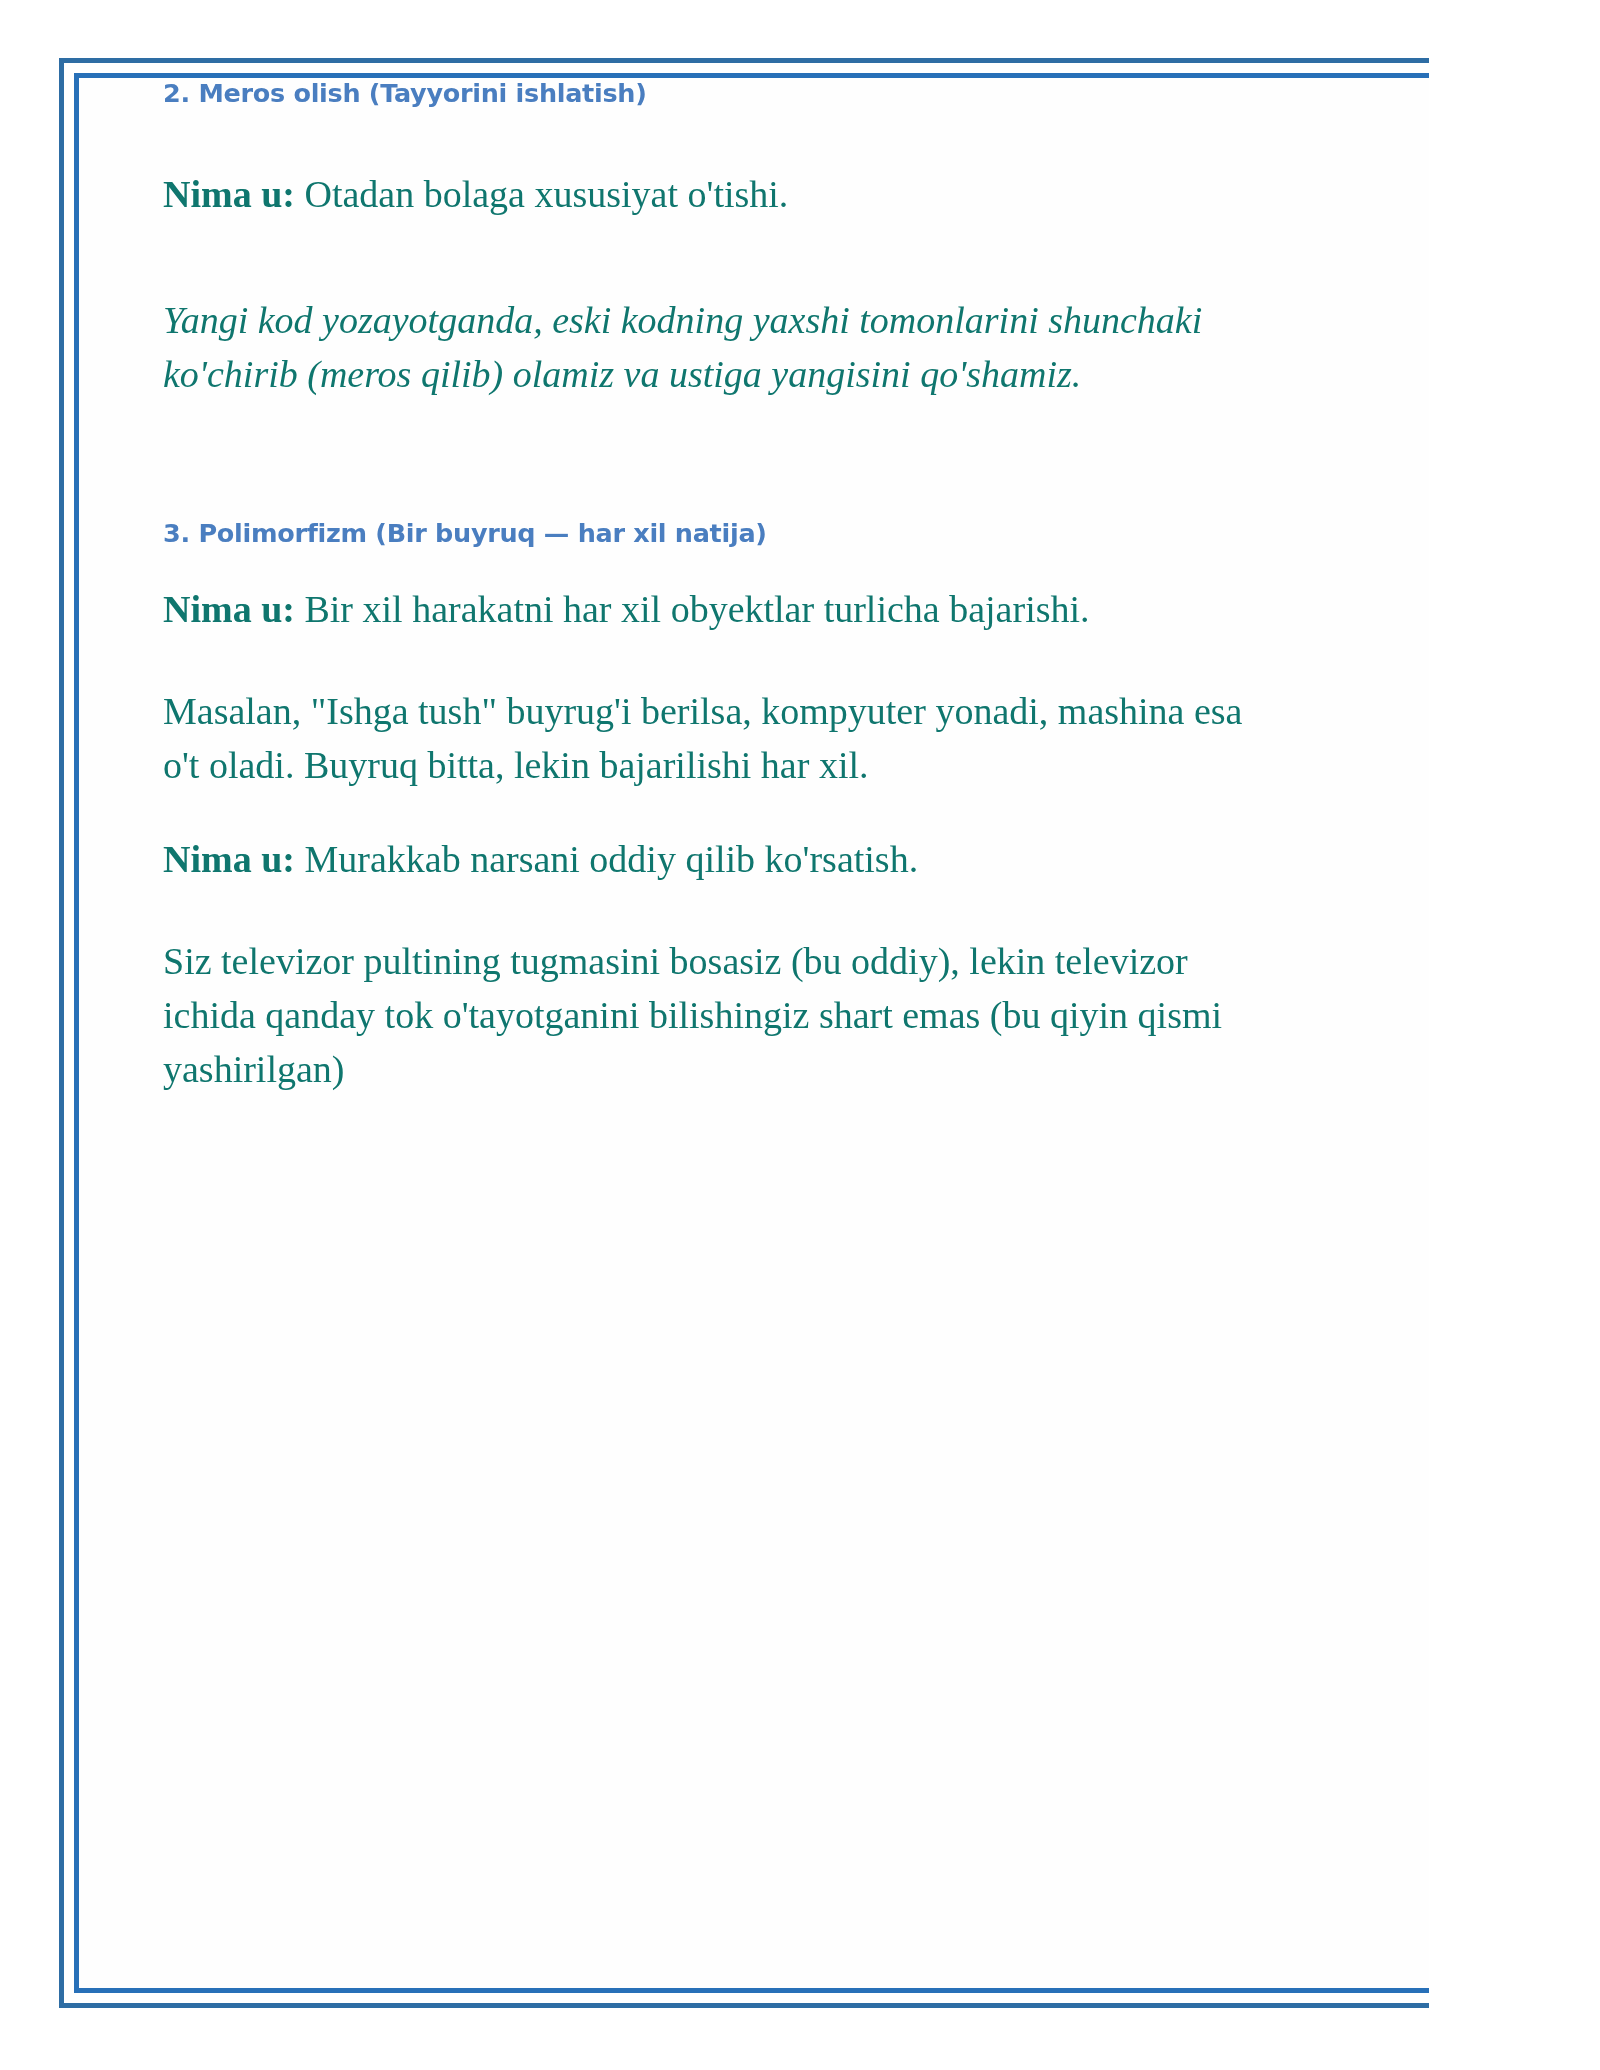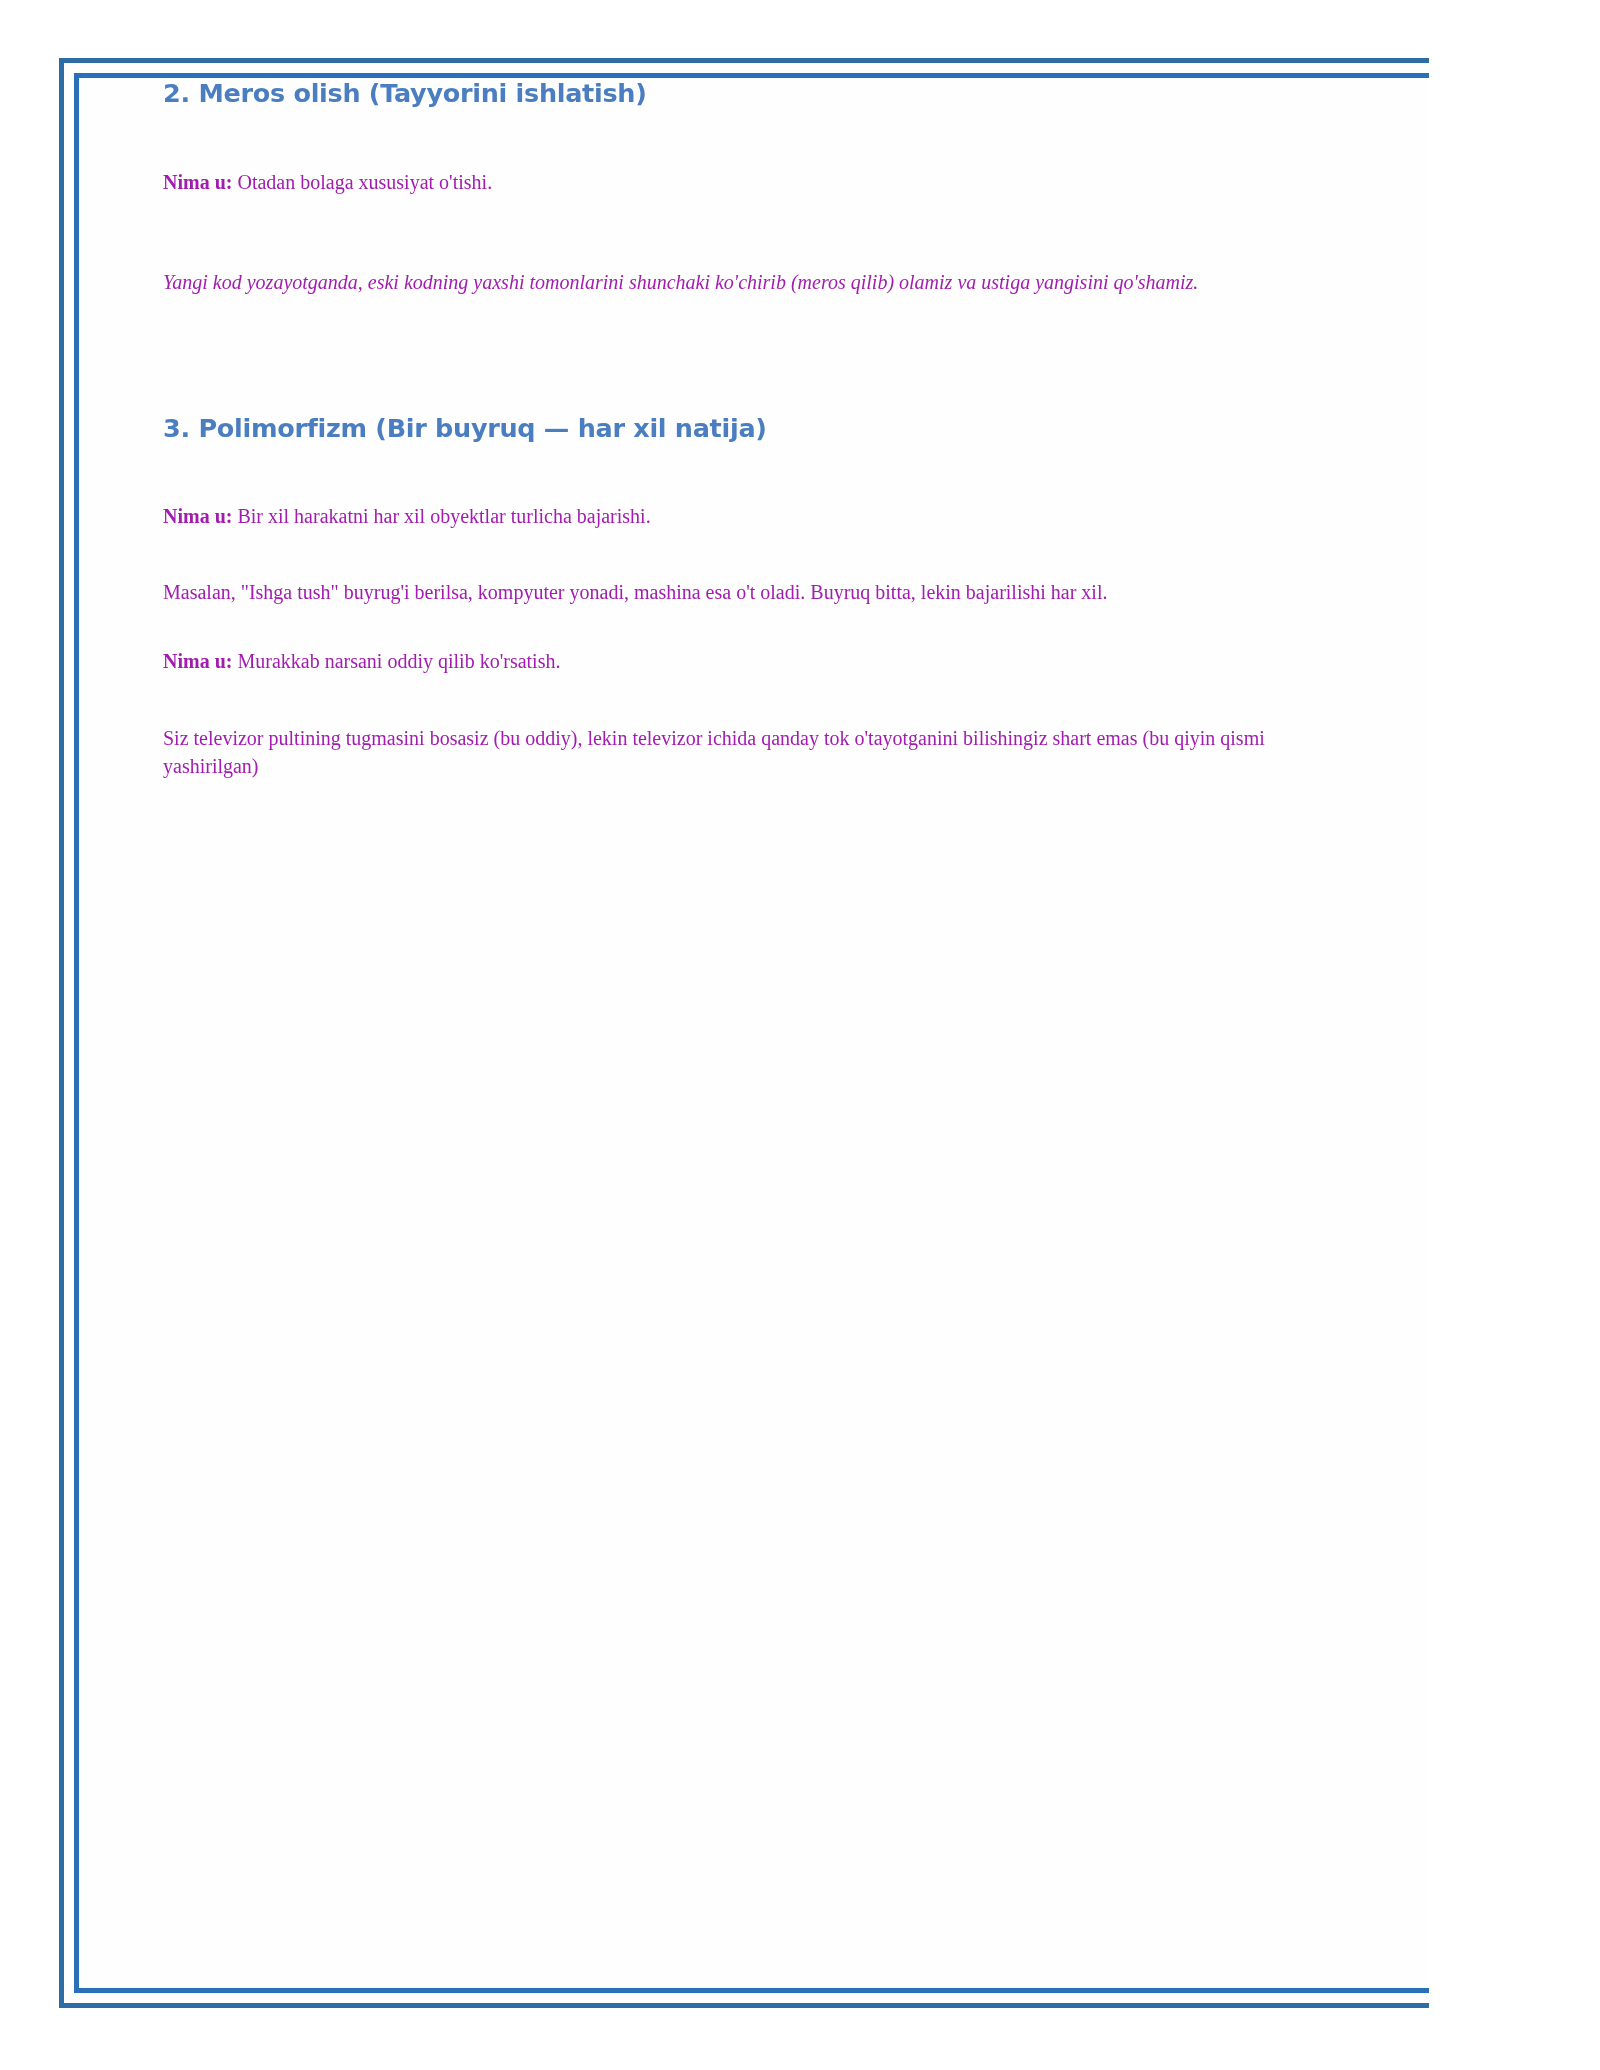--- a/index.html
+++ b/index.html
@@ -63,37 +63,37 @@
     letter-spacing: -0.3px;
     color: #4a7ec0;
     line-height: 1.25;
     margin: 0;
     white-space: nowrap;
   }
 
   
   .para {
     font-family: "Liberation Serif", "DejaVu Serif", serif;
-    font-size: 20px;
-    color: #a21caf;
+    font-size: 38px;
+    color: #0f766e;
     line-height: 1.42;
     margin: 0;
   }
   .para b,
   .lead {
     font-weight: bold;
   }
 
   
   .block-2-heading { margin-top: 0; }
   .block-2-def     { margin-top: 58px; }
   .block-2-body    { margin-top: 72px; font-style: italic; }
 
   .block-3-heading { margin-top: 116px; }
-  .block-3-def     { margin-top: 57px; }
+  .block-3-def     { margin-top: 33px; }
   .block-3-body    { margin-top: 48px; }
 
   .block-4-heading { margin-top: 120px; }
   .block-4-def     { margin-top: 41px; }
   .block-4-body    { margin-top: 48px; }
 </style>
 </head>
 <body>
 
 <div class="page">

